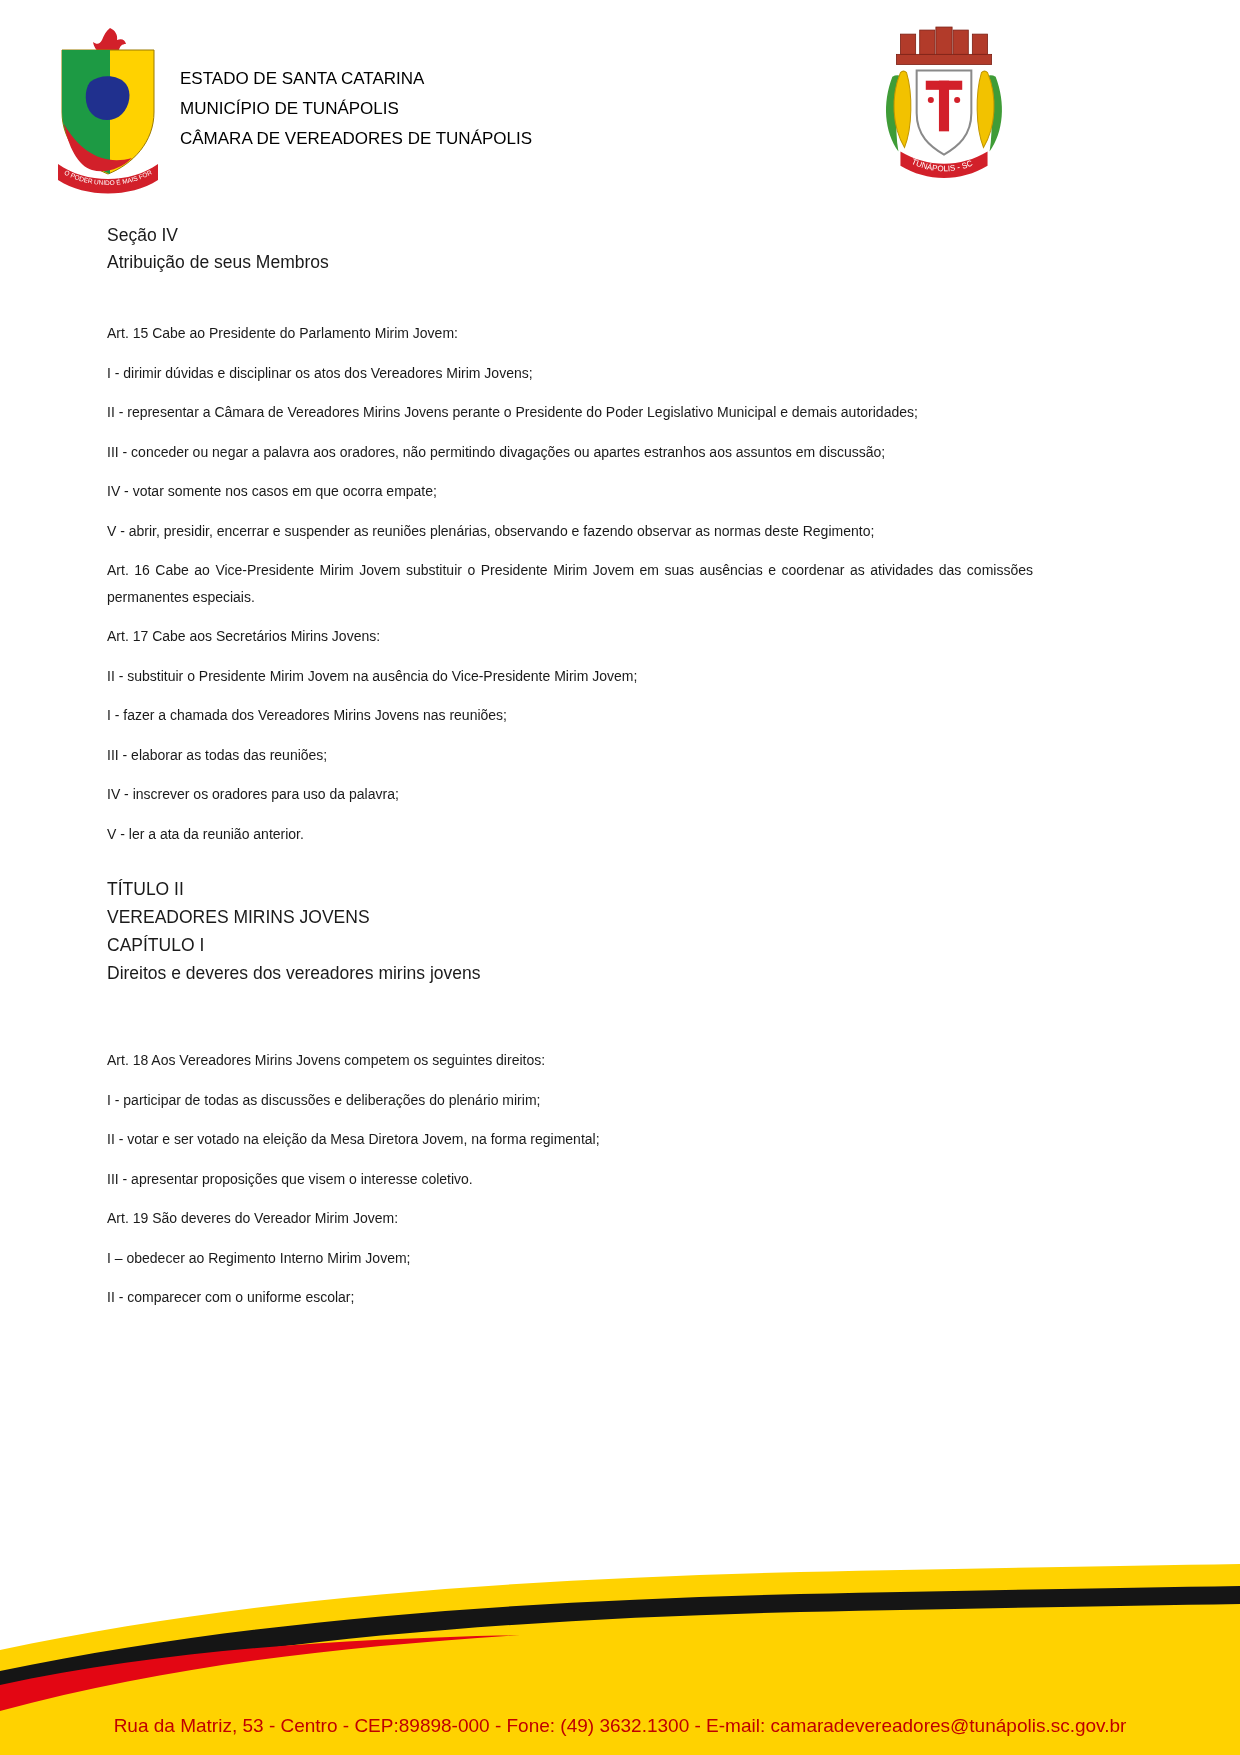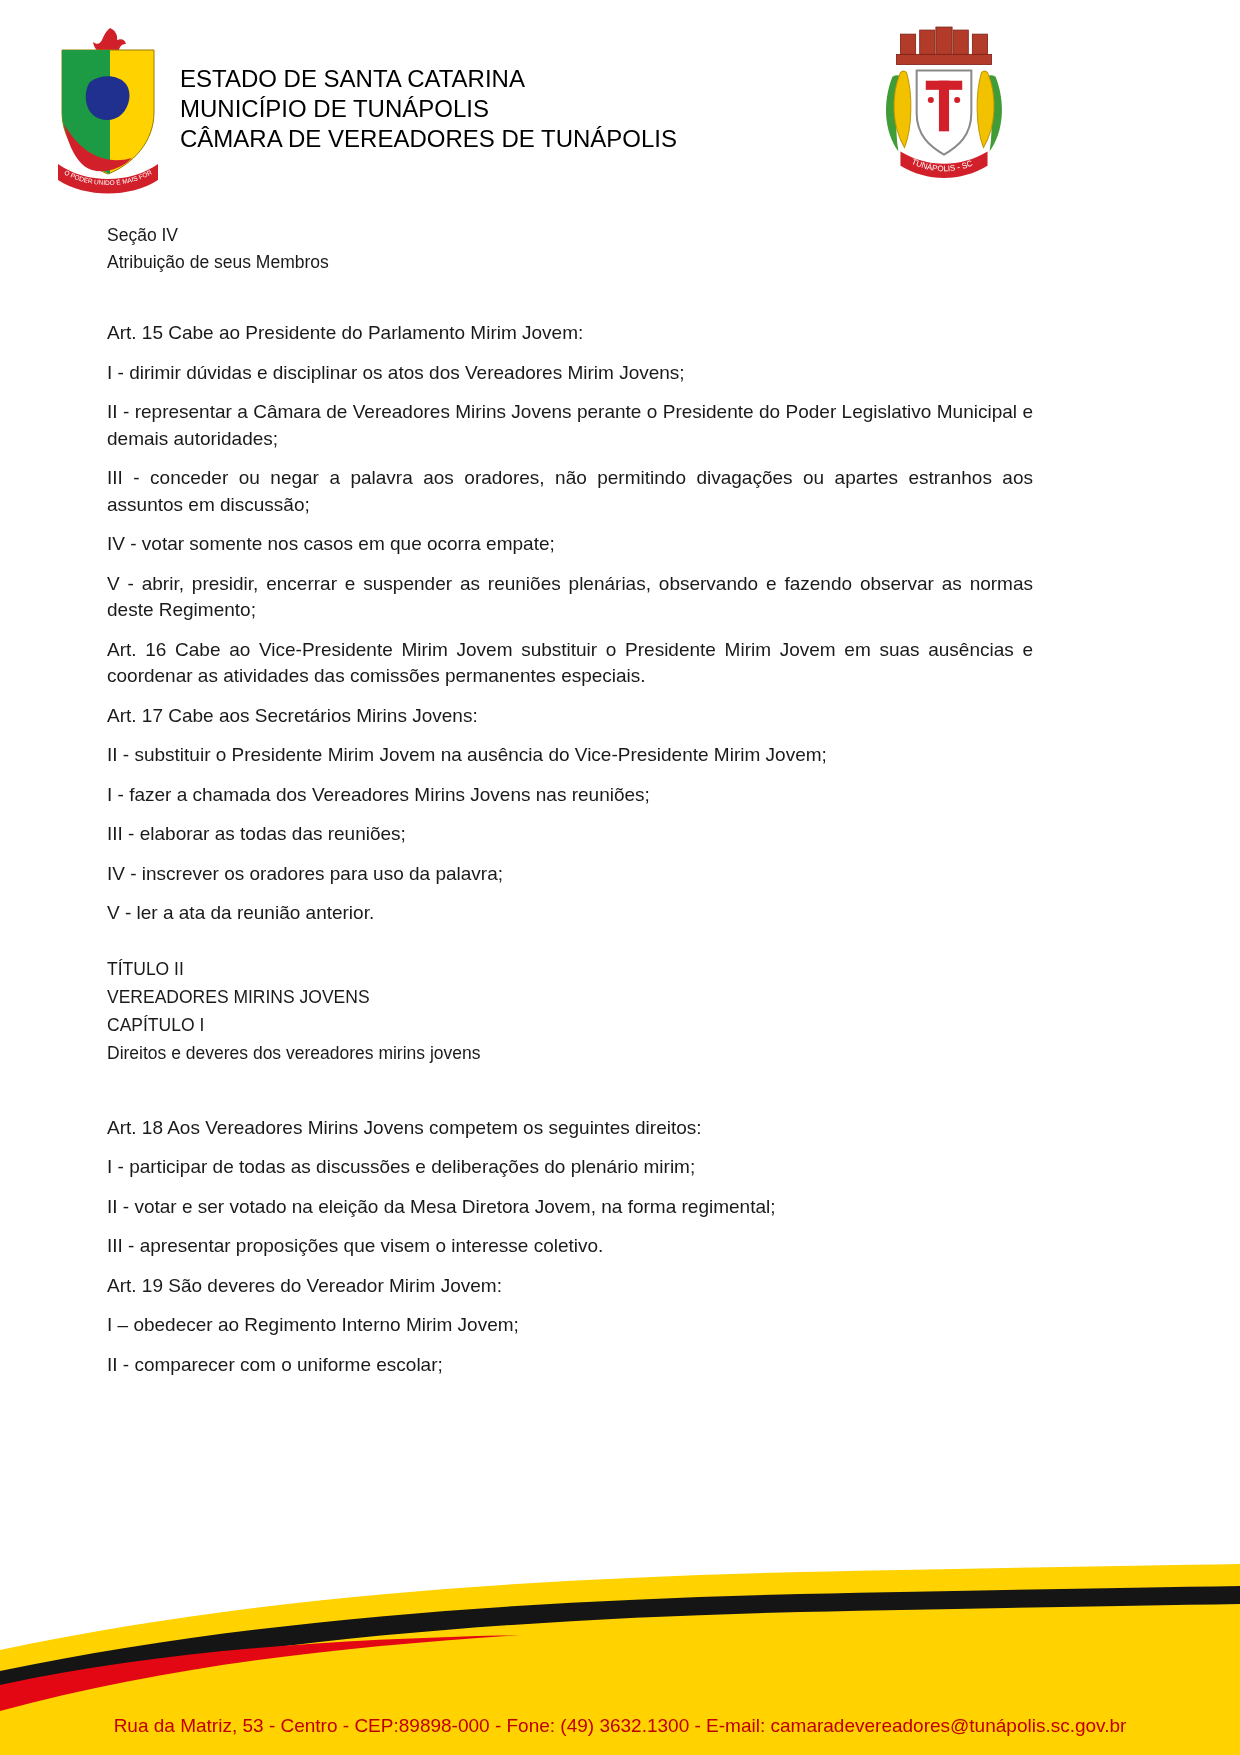--- a/index.html
+++ b/index.html
@@ -14,33 +14,33 @@
     font-family:"Liberation Sans", sans-serif;
     color:#1a1a1a;
   }
 
   
   .doc-header { position:absolute; top:0; left:0; right:0; height:215px; }
   .arms-left  { position:absolute; left:52px;  top:26px; width:112px; height:172px; }
   .arms-right { position:absolute; left:878px; top:24px; width:132px; height:160px; }
   .header-lines {
     position:absolute; left:180px; top:64px;
-    font-size:24px; line-height:30px; color:#000000;
+    font-size:17px; line-height:30px; color:#000000;
   }
 
   
   .doc-body { position:absolute; top:222px; left:107px; width:926px; }
   .center-block { text-align:left; font-size:17.5px; line-height:27px; }
   .section-heading { margin-bottom:44px; }
   .paras .article-paragraph {
-    font-size:19px; line-height:26.5px;
+    font-size:14px; line-height:26.5px;
     text-align:justify;
     margin-bottom:13px;
   }
-  .title-block { margin-top:28px; margin-bottom:48px; }
+  .title-block { margin-top:28px; margin-bottom:60px; }
   .title-block .title-line { font-size:17.5px; line-height:28px; }
 
   
   .doc-footer { position:absolute; left:0; bottom:0; width:1240px; height:210px; }
   .footer-wave { position:absolute; left:0; bottom:0; width:1240px; height:210px; display:block; }
   .footer-text {
     position:absolute; left:0; bottom:18px; width:100%;
     text-align:center;
     font-size:19px;
     color:#c00000;

